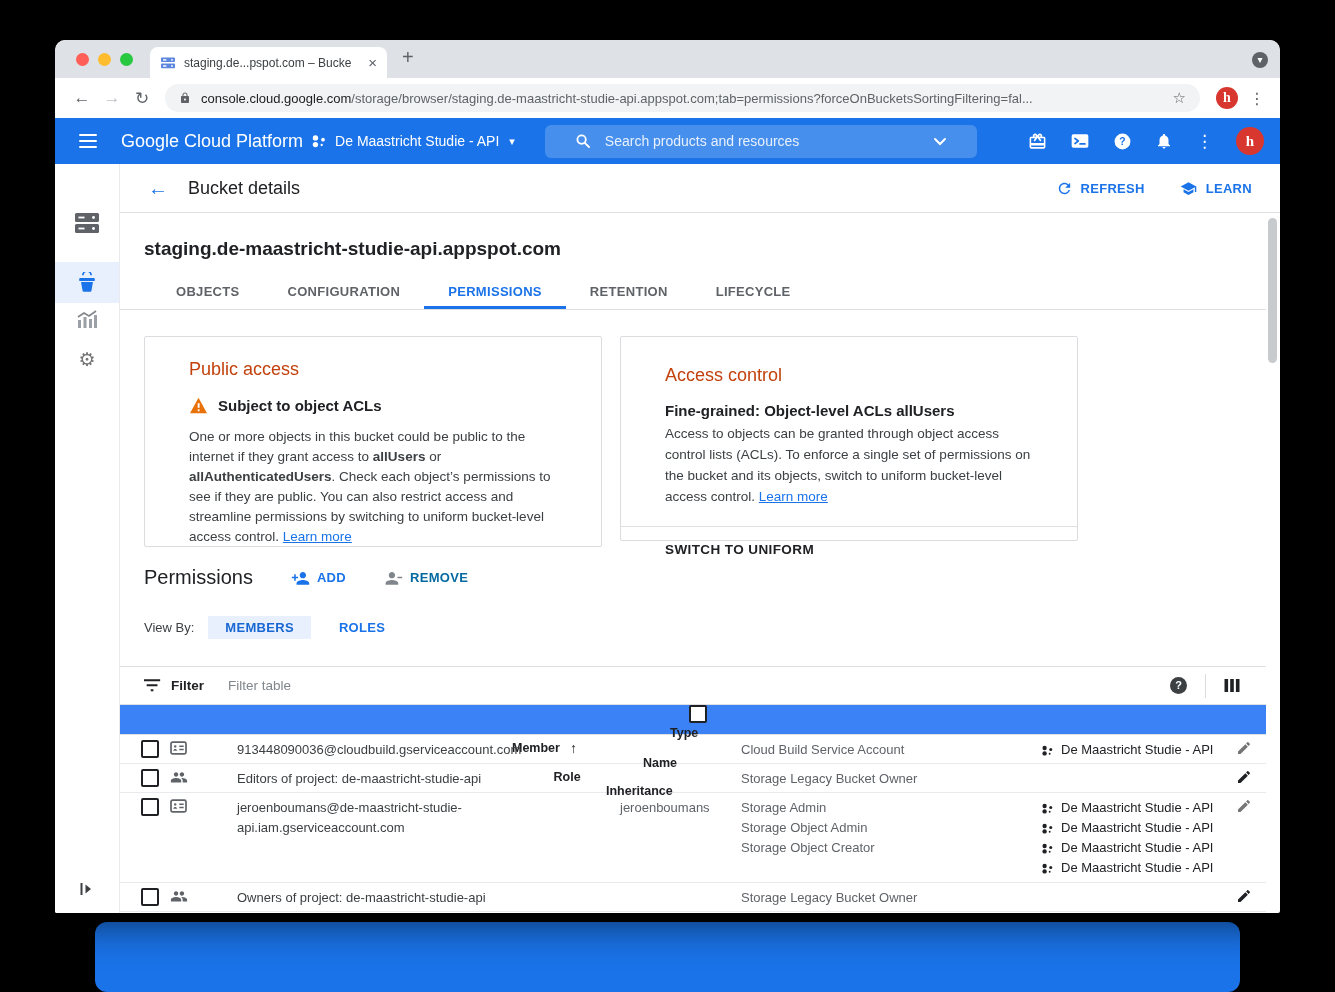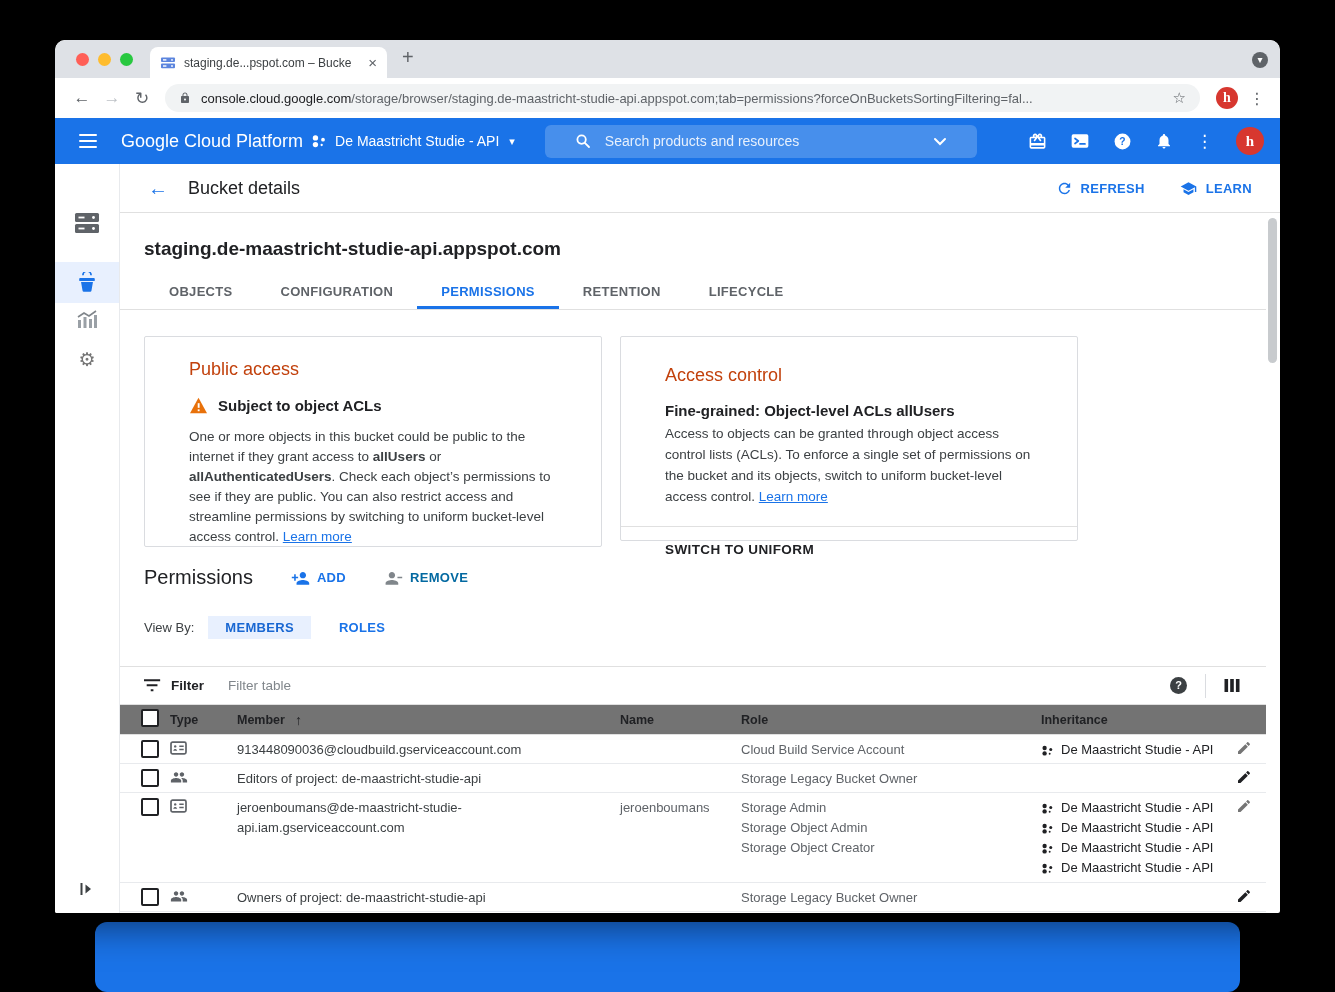--- a/index.html
+++ b/index.html
@@ -71,21 +71,21 @@
     display:flex; align-items:center; padding:0 28px; background:#fff; }
   .back-arrow { color:#1a73e8; font-size:20px; margin-right:20px; }
   .appbar-title { font-size:18px; color:#202124; }
   .appbar-actions { margin-left:auto; display:flex; align-items:center; gap:34px; }
   .btn-blue { color:#1a73e8; font-size:13px; font-weight:700; letter-spacing:.3px; display:flex; align-items:center; gap:8px; }
 
   
   .main { position:absolute; left:65px; top:173px; width:1146px; height:700px; overflow:hidden; background:#fff; }
   .bname { position:absolute; left:24px; top:25px; font-size:19px; font-weight:700; color:#202124; }
   .tabsrow { position:absolute; left:0; right:0; top:62px; height:35px; border-bottom:1px solid #e0e0e0;
-    display:flex; padding-left:25px; }
+    display:flex; padding-left:32px; }
   .titem { padding:0 24px; line-height:34px; font-size:13px; font-weight:700; color:#5f6368; letter-spacing:.3px; }
   .titem.active { color:#1a73e8; box-shadow:inset 0 -3px 0 #1a73e8; }
 
   .card { position:absolute; background:#fff; border:1px solid #dadce0; border-radius:2px; }
   .card-pa { left:24px; top:123px; width:458px; height:211px; }
   .card-ac { left:500px; top:123px; width:458px; height:205px; }
   .card h2 { margin:22px 44px 0; font-size:18px; font-weight:400; color:#c2410c; }
   .card-ac h2 { margin-top:28px; }
   .pa-status { margin:17px 44px 0; display:flex; align-items:center; gap:10px; font-size:15px; font-weight:700; color:#202124; }
   .pa-body { margin:13px 44px 0; font-size:13.5px; line-height:20px; color:#3c4043; }
@@ -110,22 +110,22 @@
   
   .tablewrap { position:absolute; left:0; right:0; top:453px; }
   .filterrow { height:38px; border-top:1px solid #e0e0e0; display:flex; align-items:center; padding:0 26px 0 24px; }
   .f-label { font-size:13.5px; font-weight:700; color:#202124; margin-left:10px; }
   .f-ph { font-size:13.5px; color:#80868b; margin-left:24px; }
   .f-right { margin-left:auto; display:flex; align-items:center; }
   .qmark { width:17px; height:17px; border-radius:50%; background:#3c4043; color:#fff; font-size:11px; font-weight:700;
     text-align:center; line-height:17px; }
   .f-div { width:1px; height:24px; background:#dadce0; margin:0 18px; }
 
-  .thead { height:31px; background:#737373; border-top:1px solid #e0e0e0; border-bottom:1px solid #e0e0e0;
-    display:flex; align-items:center; padding-left:21px; font-size:12.5px; font-weight:700; color:#202124; }
+  .thead { height:31px; background:#3b82f6; border-top:1px solid #e0e0e0; border-bottom:1px solid #e0e0e0;
+    display:flex; align-items:center; padding-left:21px; font-size:12.5px; font-weight:700; color:#202124;flex-direction:column; }
   .c-check { width:29px; }
   .c-type  { width:67px; }
   .c-member{ width:383px; padding-right:40px; }
   .c-name  { width:121px; }
   .c-role  { width:300px; }
   .c-inherit{ width:195px; }
   .c-edit  { flex:1; display:flex; justify-content:flex-start; }
   .sortarrow { font-size:14px; margin-left:10px; }
 
   .cb { width:18px; height:18px; border:2px solid #202124; border-radius:2px; background:#fff; display:inline-block; }

